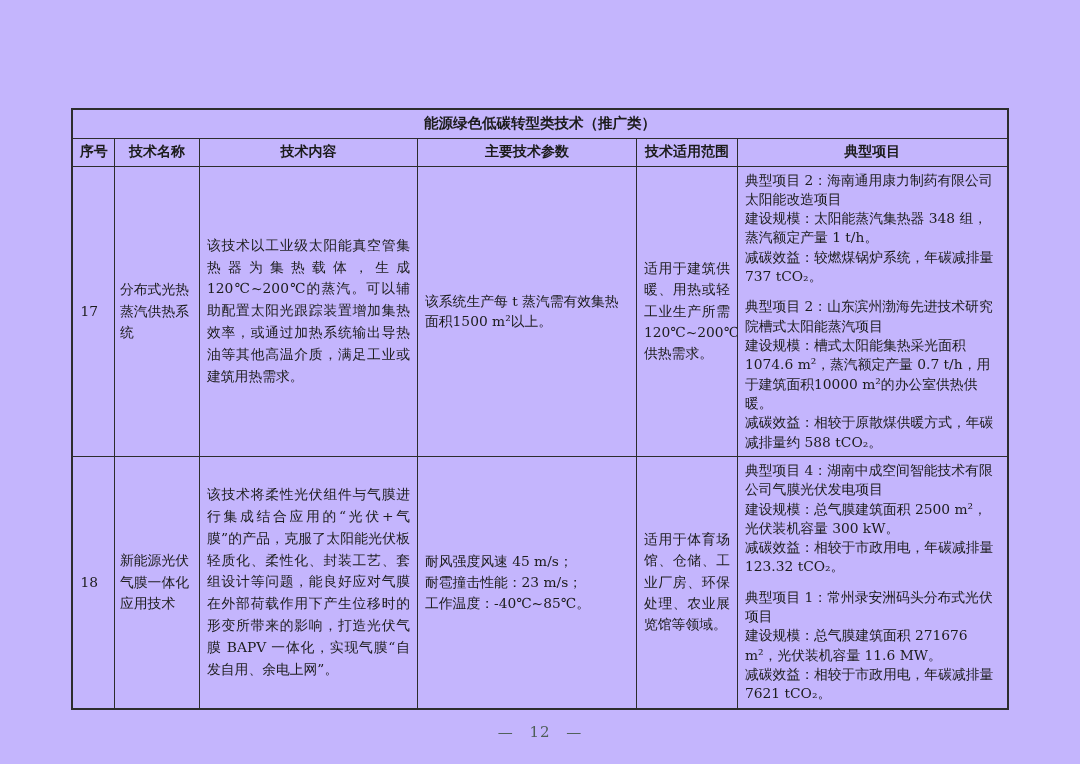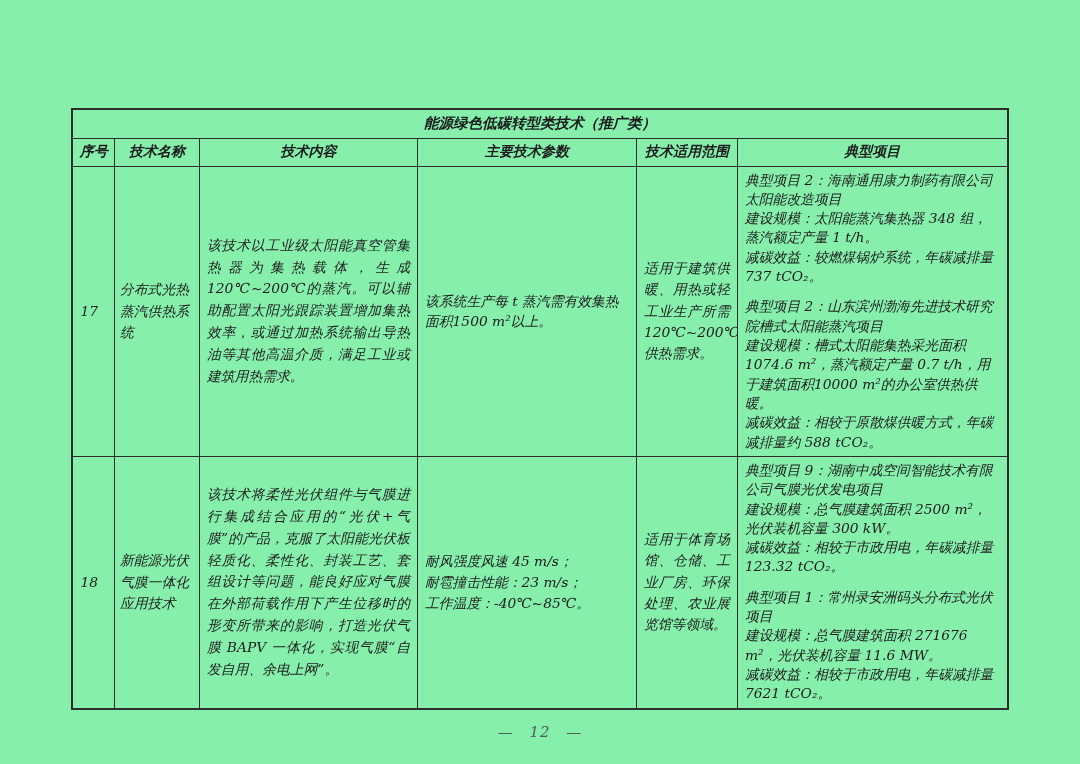--- a/index.html
+++ b/index.html
@@ -6,23 +6,22 @@
   html, body { margin: 0; padding: 0; }
   body {
     width: 1080px; height: 764px;
     background: #ffffff;
     font-family: "DejaVu Serif", "Liberation Serif", serif;
     color: #1c1c1c;
   }
   .page {
     position: relative;
     width: 1080px; height: 764px;
-    background: #86efac;
+    background: #c4b5fd;
     overflow: hidden;
-    font-style: italic;
   }
   table.tech-table {
     border-collapse: collapse;
     table-layout: fixed;
     width: 935px;
     margin: 108px auto 0 auto;
     border: 2px solid #2d2d2d;
   }
   .tech-table th, .tech-table td {
     border: 1px solid #2d2d2d;
@@ -117,21 +116,21 @@
         <td class="c-index">18</td>
         <td class="c-name">新能源光伏气膜一体化应用技术</td>
         <td class="c-content">该技术将柔性光伏组件与气膜进行集成结合应用的“光伏+气膜”的产品，克服了太阳能光伏板轻质化、柔性化、封装工艺、套组设计等问题，能良好应对气膜在外部荷载作用下产生位移时的形变所带来的影响，打造光伏气膜 BAPV 一体化，实现气膜“自发自用、余电上网”。</td>
         <td class="c-params">
           <div class="param-line">耐风强度风速 45 m/s；</div>
           <div class="param-line">耐雹撞击性能：23 m/s；</div>
           <div class="param-line">工作温度：-40℃~85℃。</div>
         </td>
         <td class="c-scope">适用于体育场馆、仓储、工业厂房、环保处理、农业展览馆等领域。</td>
         <td class="c-projects">
-          <div class="proj-line">典型项目 9：湖南中成空间智能技术有限公司气膜光伏发电项目</div>
+          <div class="proj-line">典型项目 4：湖南中成空间智能技术有限公司气膜光伏发电项目</div>
           <div class="proj-line">建设规模：总气膜建筑面积 2500 m²，光伏装机容量 300 kW。</div>
           <div class="proj-line">减碳效益：相较于市政用电，年碳减排量123.32 tCO₂。</div>
           <div class="proj-line gap-above">典型项目 1：常州录安洲码头分布式光伏项目</div>
           <div class="proj-line">建设规模：总气膜建筑面积 271676 m²，光伏装机容量 11.6 MW。</div>
           <div class="proj-line">减碳效益：相较于市政用电，年碳减排量7621 tCO₂。</div>
         </td>
       </tr>
     </tbody>
   </table>
 

